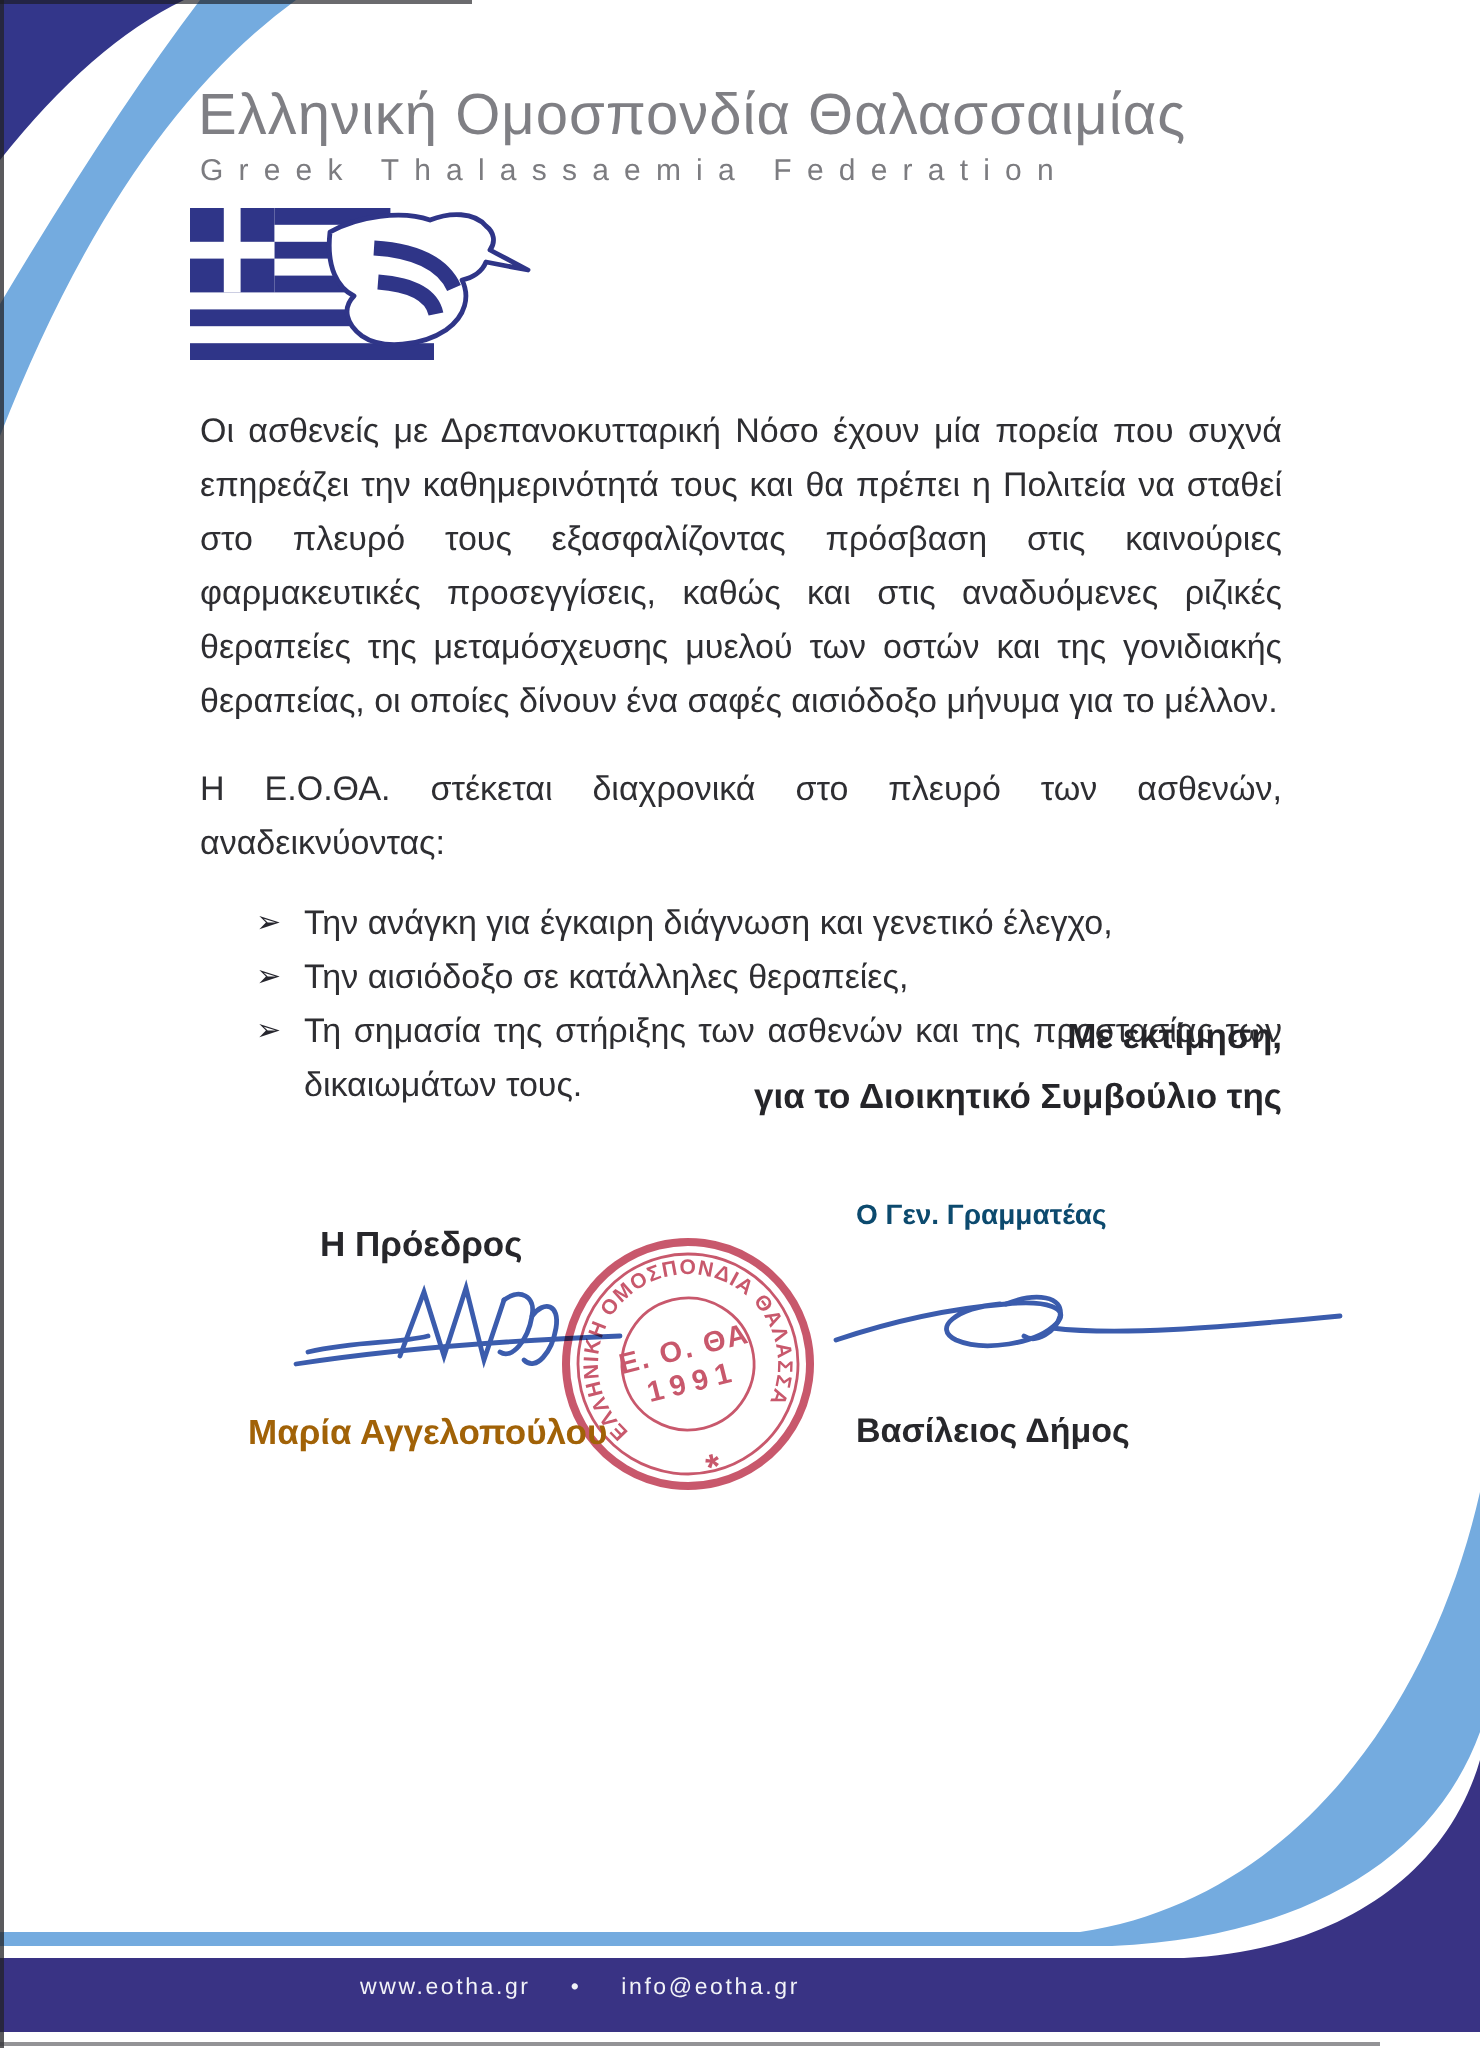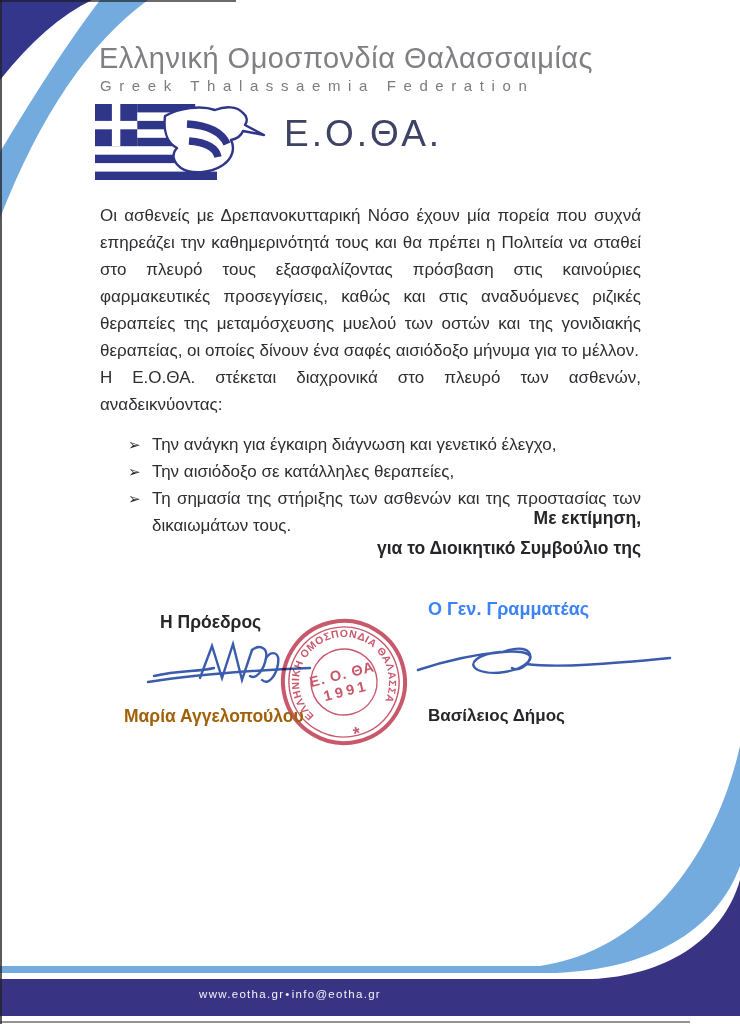--- a/index.html
+++ b/index.html
@@ -10,34 +10,34 @@
   }
   svg{display:block;}
   .abs{position:absolute;}
   
   .org-title{left:99px;top:42px;font-size:29px;font-weight:400;color:#7f7f84;letter-spacing:0.5px;white-space:nowrap;}
   .org-sub{left:100px;top:77px;font-size:15px;color:#7c7c80;letter-spacing:7.6px;white-space:nowrap;}
   .acronym{left:284px;top:113px;font-size:37px;color:#3e4366;letter-spacing:3px;white-space:nowrap;}
   
   .letter{left:100px;top:202px;width:541px;color:#2e2e32;font-size:17px;line-height:27px;}
   .letter p{margin:0;text-align:justify;}
-  .letter .p2{}
+  .letter .p2{margin-top:17px;}
   .bullets{margin-top:13px;}
   .bullet-row{display:flex;align-items:flex-start;}
   .bullet-glyph{flex:0 0 24px;margin-left:28px;color:#26262e;font-size:15px;line-height:27px;}
   .bullet-text{flex:1;text-align:justify;line-height:27px;}
   .closing{left:100px;top:503px;width:541px;text-align:right;font-weight:bold;color:#252529;font-size:17.5px;line-height:30px;}
   .sig-title-left{left:160px;top:599px;font-weight:bold;font-size:17.5px;color:#27272b;margin-top:13px;}
-  .sig-title-right{left:428px;top:599px;font-weight:bold;font-size:18px;color:#3b82f6;}
+  .sig-title-right{left:428px;top:599px;font-weight:bold;font-size:14px;color:#0c4a6e;}
   .sig-name-left{left:124px;top:706px;font-weight:bold;font-size:17.5px;color:#a16207;}
   .sig-name-right{left:428px;top:706px;font-weight:bold;font-size:17px;color:#27272b;}
   .stamp-box{left:276px;top:614px;mix-blend-mode:multiply;opacity:0.92;}
   
   .footer-text{
-    left:140px;top:988px;width:300px;display:flex;justify-content:center;gap:1px;
+    left:140px;top:988px;width:300px;display:flex;justify-content:center;gap:20px;
     color:#f2f3f8;font-size:11.5px;letter-spacing:1.3px;white-space:nowrap;
   }
   
   .edge-left{left:0;top:0;width:2px;height:1024px;background:#232327;opacity:.75;}
   .edge-top{left:0;top:0;width:236px;height:2px;background:#1c1c20;opacity:.65;}
   .edge-bottom{left:0;top:1021px;width:690px;height:2px;background:#3a3a40;opacity:.55;}
 </style>
 </head>
 <body>
 
@@ -77,21 +77,20 @@
     <rect x="0" y="16.9" width="42.2" height="8.4" fill="#ffffff"></rect>
 
     <path d="M70,12 C84,4 106,1 120,6 C130,2 142,2 148,9 C152,12 153,17 150,21 L169,31 L148,27
              C146,32 141,35 136,36 C140,44 138,54 128,61 C116,69 96,71 86,64
              C78,58 76,50 82,44 C74,40 68,30 70,12 Z" fill="#ffffff" stroke="#2f3588" stroke-width="2.4" stroke-linejoin="round"></path>
 
     <path d="M92,20 Q124,22 132,40" fill="none" stroke="#2f3588" stroke-width="7.5"></path>
     <path d="M94,37 Q120,39 123,53" fill="none" stroke="#2f3588" stroke-width="7.5"></path>
   </svg>
 
-  <div class="abs acronym">Ε.Ο.ΘΑ.</div>
 
   <div class="abs letter">
     <p>Οι ασθενείς με Δρεπανοκυτταρική Νόσο έχουν μία πορεία που συχνά επηρεάζει την καθημερινότητά τους και θα πρέπει η Πολιτεία να σταθεί στο πλευρό τους εξασφαλίζοντας πρόσβαση στις καινούριες φαρμακευτικές προσεγγίσεις, καθώς και στις αναδυόμενες ριζικές θεραπείες της μεταμόσχευσης μυελού των οστών και της γονιδιακής θεραπείας, οι οποίες δίνουν ένα σαφές αισιόδοξο μήνυμα για το μέλλον.</p>
     <p class="p2">Η Ε.Ο.ΘΑ. στέκεται διαχρονικά στο πλευρό των ασθενών, αναδεικνύοντας:</p>
     <div class="bullets">
       <div class="bullet-row">
         <span class="bullet-glyph">➢</span>
         <span class="bullet-text">Την ανάγκη για έγκαιρη διάγνωση και γενετικό έλεγχο,</span>
       </div>
       <div class="bullet-row">

